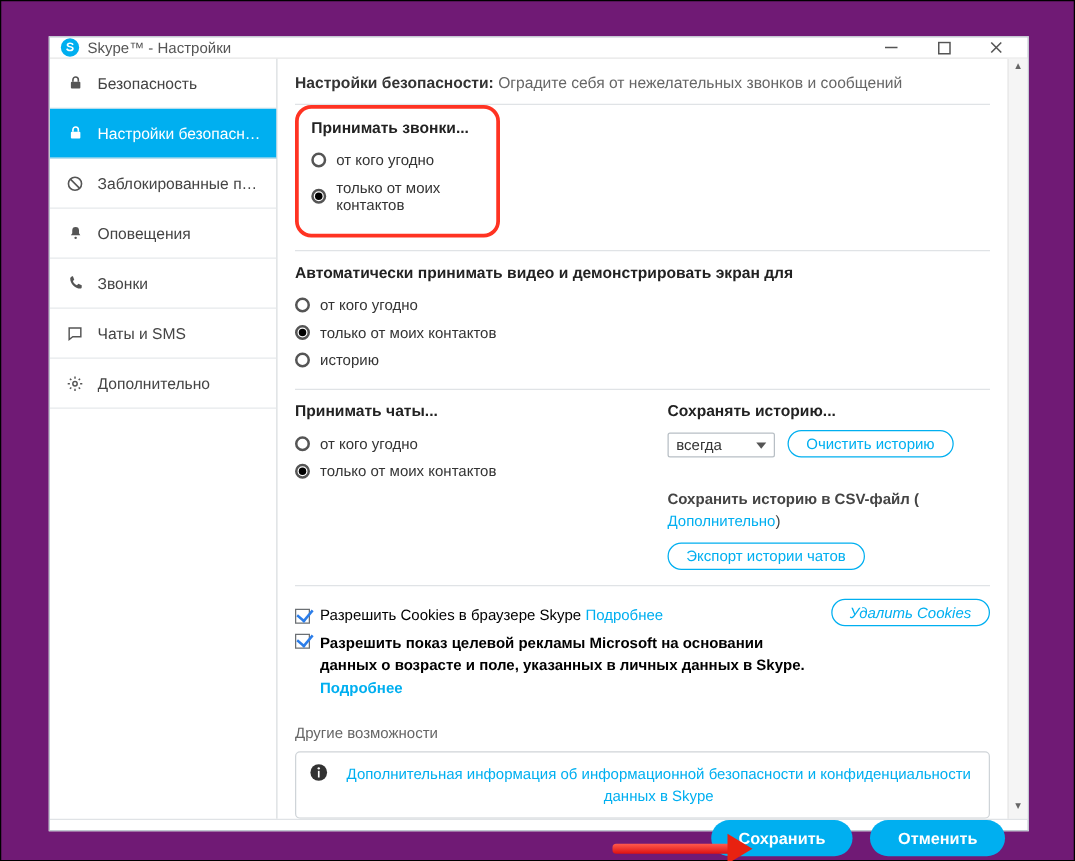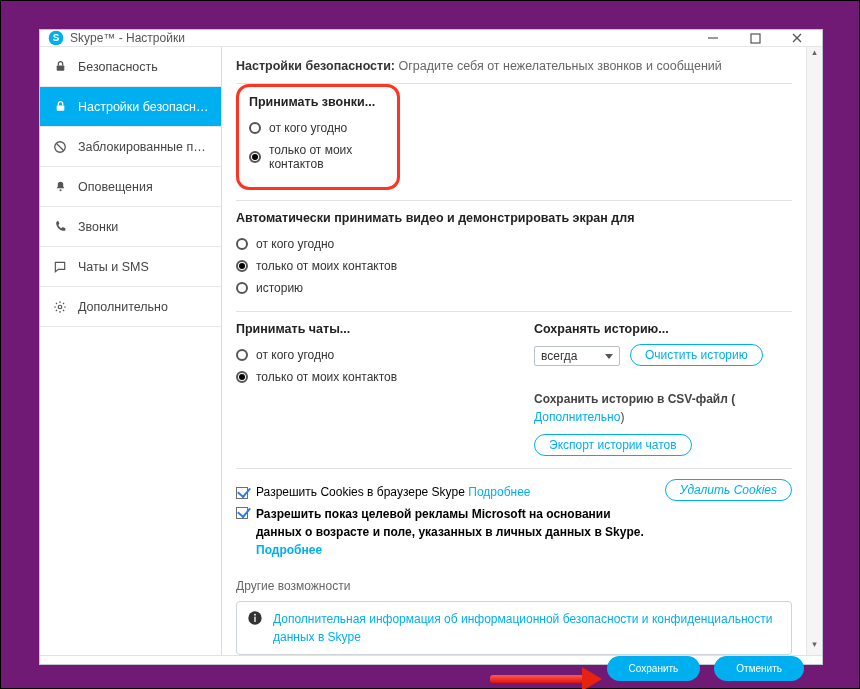--- a/index.html
+++ b/index.html
@@ -37,21 +37,21 @@
   .select-like::after { content: ""; position: absolute; right: 6px; top: 7px; border-left: 4px solid transparent; border-right: 4px solid transparent; border-top: 5px solid #555; }
   .pill-btn { display: inline-flex; align-items: center; border: 1px solid #00aff0; color: #00aff0; border-radius: 14px; padding: 3px 14px; font-size: 12px; cursor: pointer; }
   .link { color: #00aff0; cursor: pointer; }
   .row-inline { display: flex; align-items: flex-end; gap: 10px; margin-bottom: 6px; }
   .checkbox-row { display: flex; align-items: flex-start; gap: 8px; margin: 6px 0; }
   .checkbox { width: 12px; height: 12px; border: 1px solid #6b6f73; position: relative; flex-shrink: 0; margin-top: 2px; }
   .checkbox.checked::after { content: ""; position: absolute; left: 1px; top: -1px; width: 10px; height: 6px; border-left: 2px solid #2b7de9; border-bottom: 2px solid #2b7de9; transform: rotate(-50deg); }
   .other-title { color: #666; margin: 10px 0 8px 0; }
   .info-strip { display: flex; align-items: flex-start; gap: 10px; border: 1px solid #cfd4d8; border-radius: 4px; padding: 8px 10px; }
   .footer { height: 44px; display: flex; align-items: center; justify-content: flex-end; gap: 14px; padding: 0 18px; border-top: 1px solid #e0e3e6; position: relative; }
-  .primary-btn { background: #00aff0; color: #fff; border-radius: 16px; padding: 7px 22px; font-size: 10px; cursor: pointer; }
+  .primary-btn { background: #00aff0; color: #fff; border-radius: 16px; padding: 7px 22px; font-size: 13px; cursor: pointer; font-weight: bold; }
   .arrow-annot { position: absolute; left: 450px; top: 14px; width: 120px; height: 20px; }
   .arrow-annot .shaft { position: absolute; left: 0; top: 5px; width: 96px; height: 8px; background: linear-gradient(#ff5a4d,#d11); border-radius: 3px; }
   .arrow-annot .head { position: absolute; left: 92px; top: -3px; width: 0; height: 0; border-top: 12px solid transparent; border-bottom: 12px solid transparent; border-left: 20px solid #e82210; }
   .checkbox-area { border-top: 1px solid #e0e3e6; padding: 10px 0 4px 0; display: flex; align-items: flex-start; }
   .checkbox-left { flex: 1; }
   svg { display: block; }
   .muted-paren { color:#444; }
 </style>
 </head>
 <body>
@@ -245,21 +245,21 @@
 
           <div class="other-title">Другие возможности</div>
           <div class="info-strip">
             <span>
                 <svg width="16" height="16" viewBox="0 0 24 24">
                   <circle cx="12" cy="12" r="10" fill="#333"></circle>
                   <rect x="11" y="10" width="2" height="8" fill="#fff"></rect>
                   <circle cx="12" cy="7" r="1.4" fill="#fff"></circle>
                 </svg>
               </span>
-            <span class="link" style="line-height:1.5;">Дополнительная информация об информационной безопасности и конфиденциальности данных в Skype</span>
+            <span class="link" style="line-height:1.5;text-align:center;">Дополнительная информация об информационной безопасности и конфиденциальности данных в Skype</span>
           </div>
         </div>
         <div class="vscroll">
           <div class="up">▴</div>
           <div class="down">▾</div>
         </div>
       </div>
     </div>
 
     <div class="footer">

